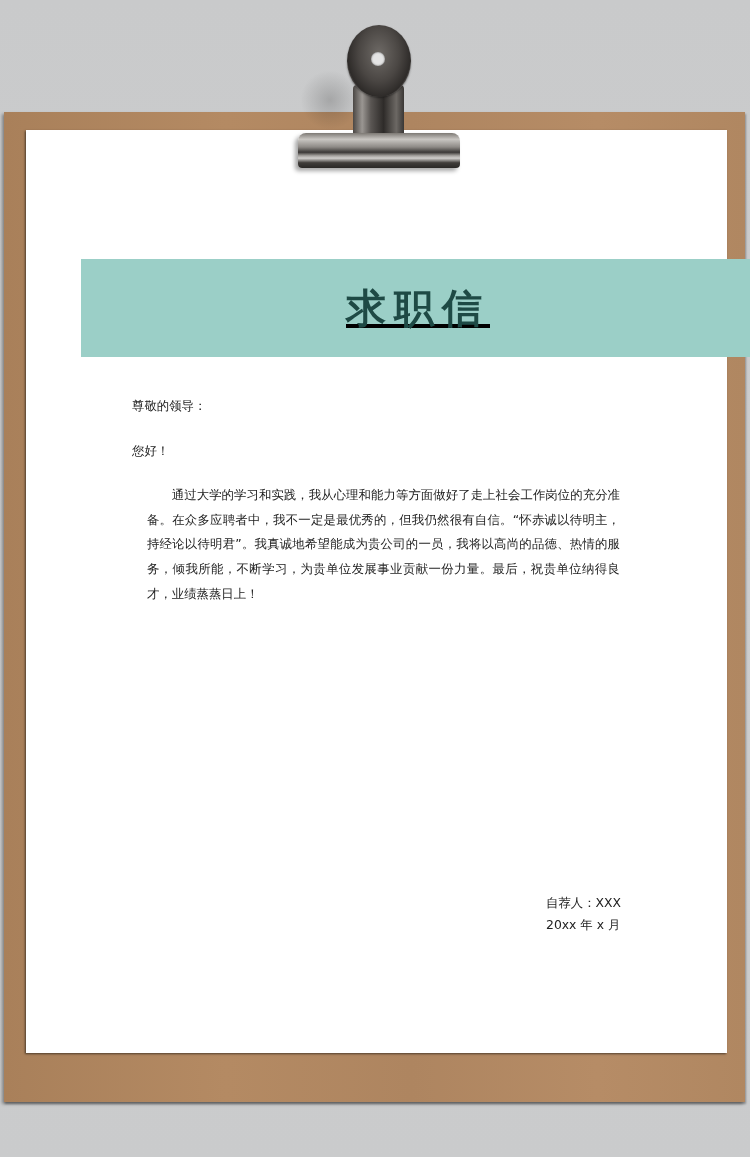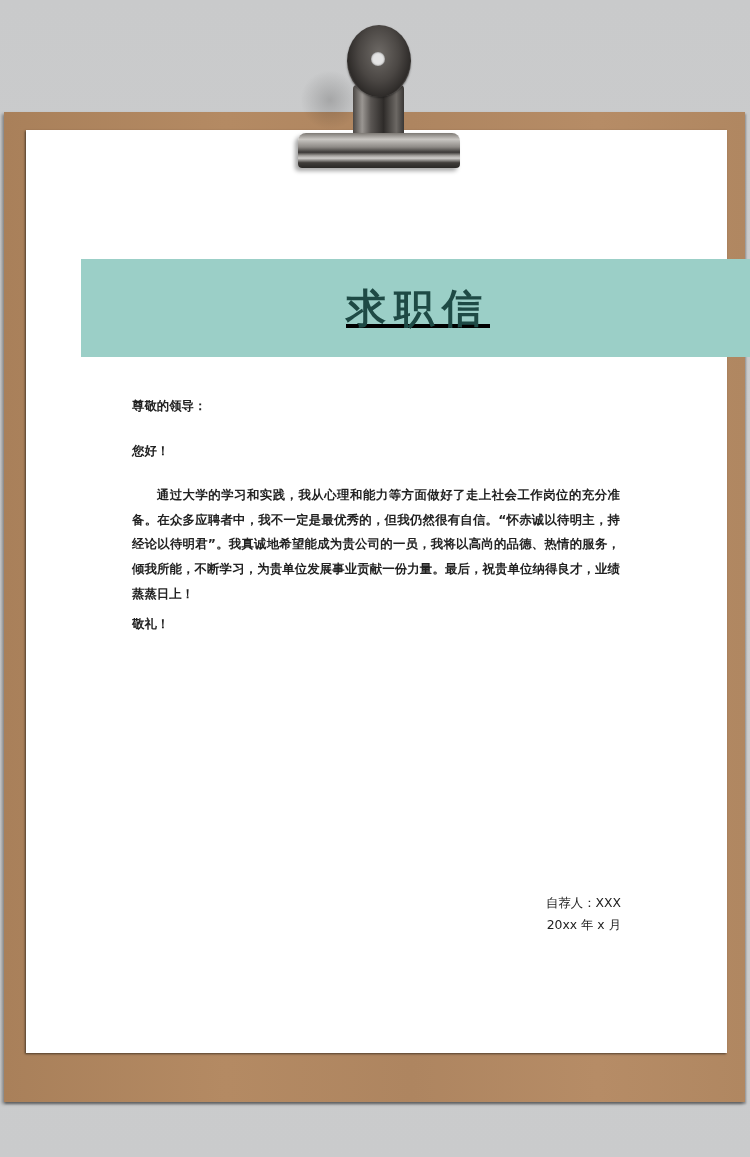--- a/index.html
+++ b/index.html
@@ -50,30 +50,30 @@
       background: #9bcfc7;
       display: flex; align-items: center; justify-content: center; text-decoration: underline;
     }
     .title-text {
       font-family: "DejaVu Serif", "Liberation Serif", serif;
       font-weight: bold; font-size: 40px; letter-spacing: 8px;
       color: #1e4a45;
     }
     .letter {
       position: absolute; left: 132px; top: 394px; width: 488px;
-      font-size: 12.4px; color: #222; line-height: 24.6px; font-weight: bold;
+      font-size: 12.4px; color: #222; line-height: 24.6px;
     }
     .letter p { margin: 0; }
     .salutation { margin-bottom: 20px !important; }
     .greeting { margin-bottom: 20px !important; }
     .para { text-indent: 24.8px; text-align: justify; margin-bottom: 20px !important; }
     .closing1 { text-indent: 24.8px; }
     .signature {
       position: absolute; left: 546px; top: 892px;
-      font-size: 12.4px; color: #222; line-height: 22px; text-align: right;
+      font-size: 12.4px; color: #222; line-height: 22px;
     }
   </style>
 </head>
 <body>
 
 <div class="board"></div>
 <div class="paper"></div>
 
 <div class="clip-shadow"></div>
 <div class="clip-neck"></div>
@@ -81,20 +81,19 @@
 <div class="clip-hole"></div>
 <div class="clip-bar"></div>
 
 <div class="title-bar">
   <span class="title-text">求职信</span>
 </div>
 
 <div class="letter">
   <p class="salutation">尊敬的领导：</p>
   <p class="greeting">您好！</p>
-  <p class="para" style="margin-bottom:6px !important;">通过大学的学习和实践，我从心理和能力等方面做好了走上社会工作岗位的充分准备。在众多应聘者中，我不一定是最优秀的，但我仍然很有自信。“怀赤诚以待明主，持经论以待明君”。我真诚地希望能成为贵公司的一员，我将以高尚的品德、热情的服务，倾我所能，不断学习，为贵单位发展事业贡献一份力量。最后，祝贵单位纳得良才，业绩蒸蒸日上！</p>
-  <p>敬礼！</p>
+  <p class="para" style="margin-bottom:6px !important;margin-left:15px;">通过大学的学习和实践，我从心理和能力等方面做好了走上社会工作岗位的充分准备。在众多应聘者中，我不一定是最优秀的，但我仍然很有自信。“怀赤诚以待明主，持经论以待明君”。我真诚地希望能成为贵公司的一员，我将以高尚的品德、热情的服务，倾我所能，不断学习，为贵单位发展事业贡献一份力量。最后，祝贵单位纳得良才，业绩蒸蒸日上！</p>
 </div>
 
 <div class="signature">
   <div>自荐人：XXX</div>
   <div>20xx 年 x 月</div>
 </div>
 
 </body></html>

